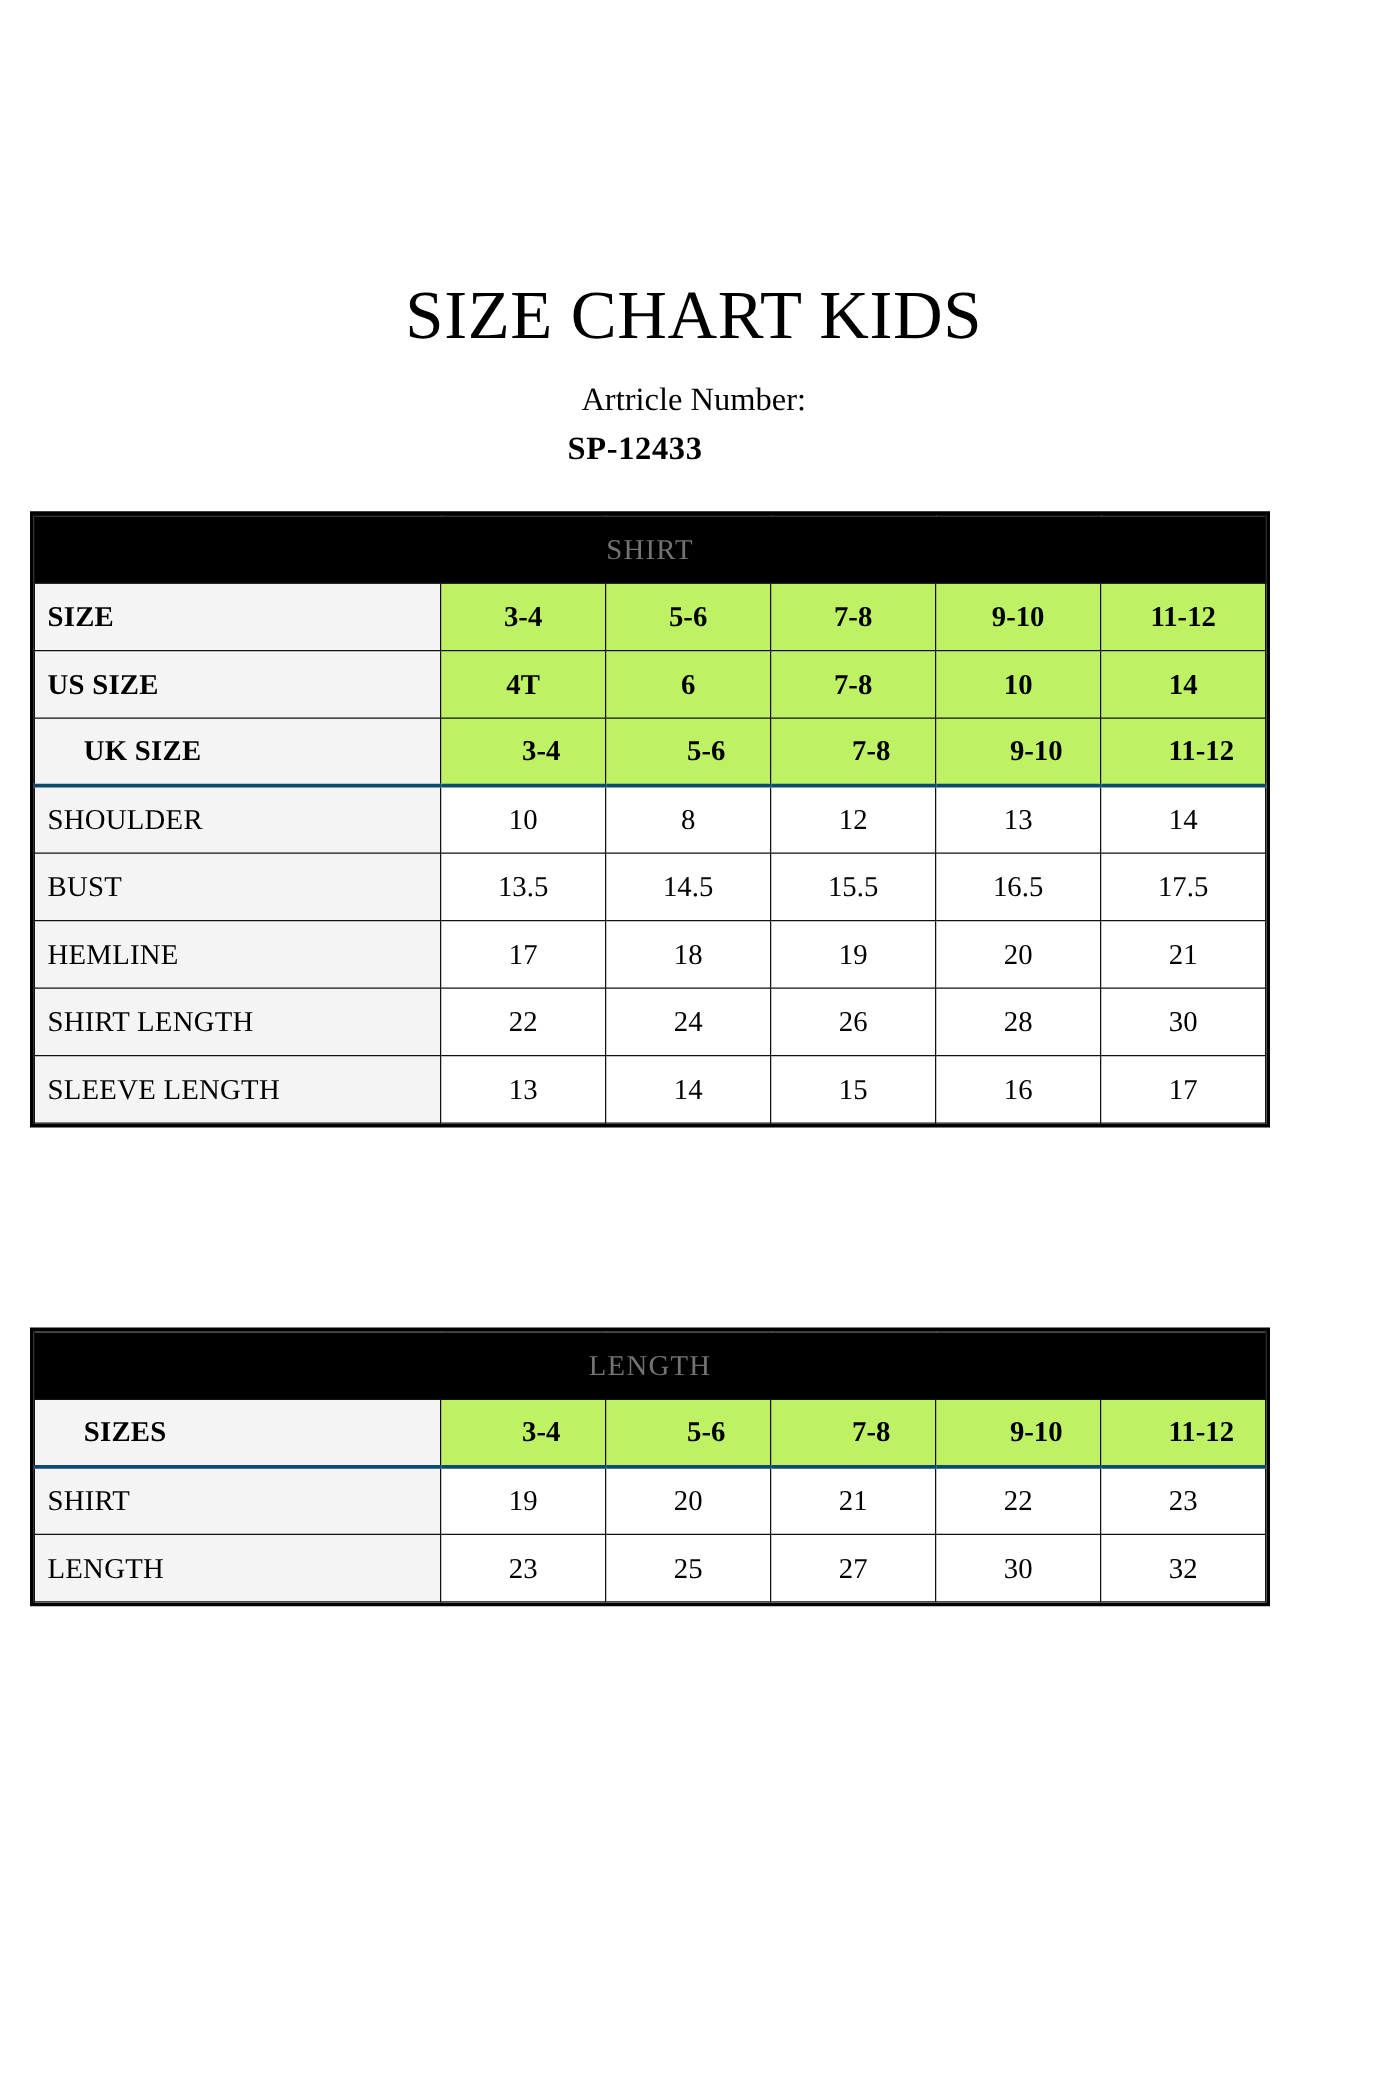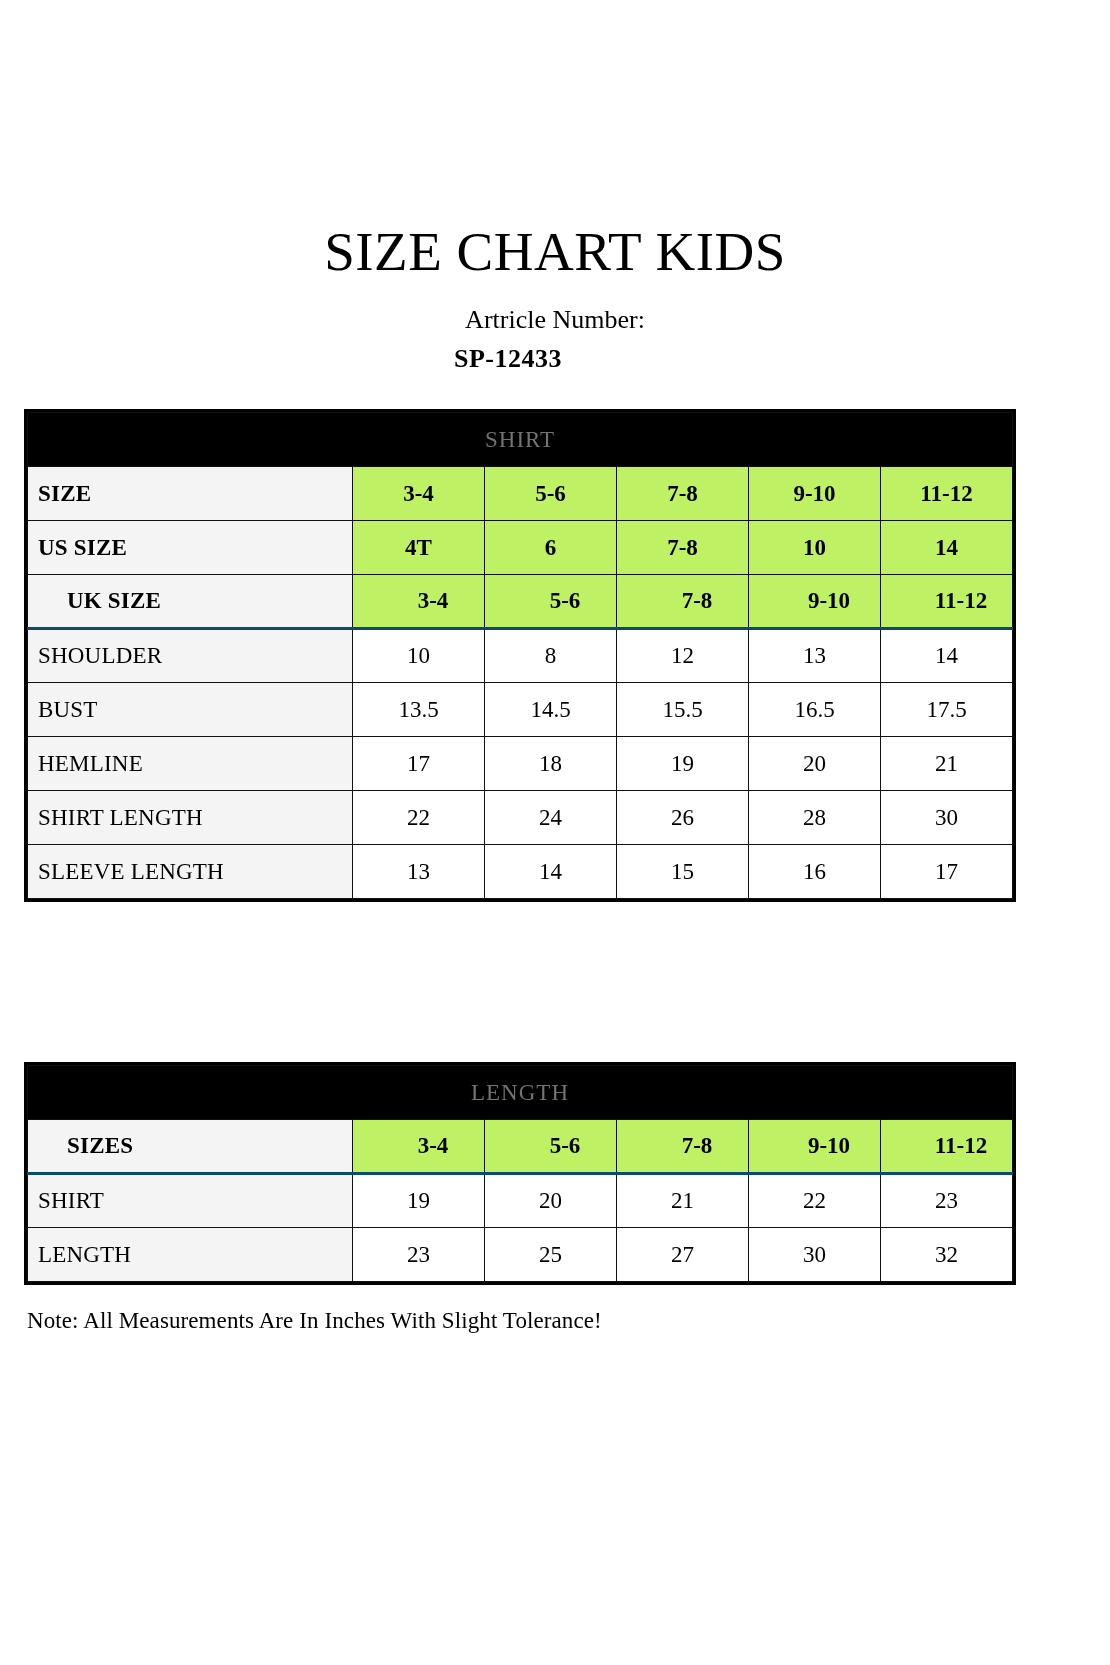--- a/index.html
+++ b/index.html
@@ -264,15 +264,14 @@
           <td class="val">23</td>
           <td class="val">25</td>
           <td class="val">27</td>
           <td class="val">30</td>
           <td class="val">32</td>
         </tr>
       </tbody>
     </table>
   </div>
 
-  <div class="note">Note: All Measurements Are In Inches With Slight Tolerance!</div>
 
 </div>
 
 </body></html>

